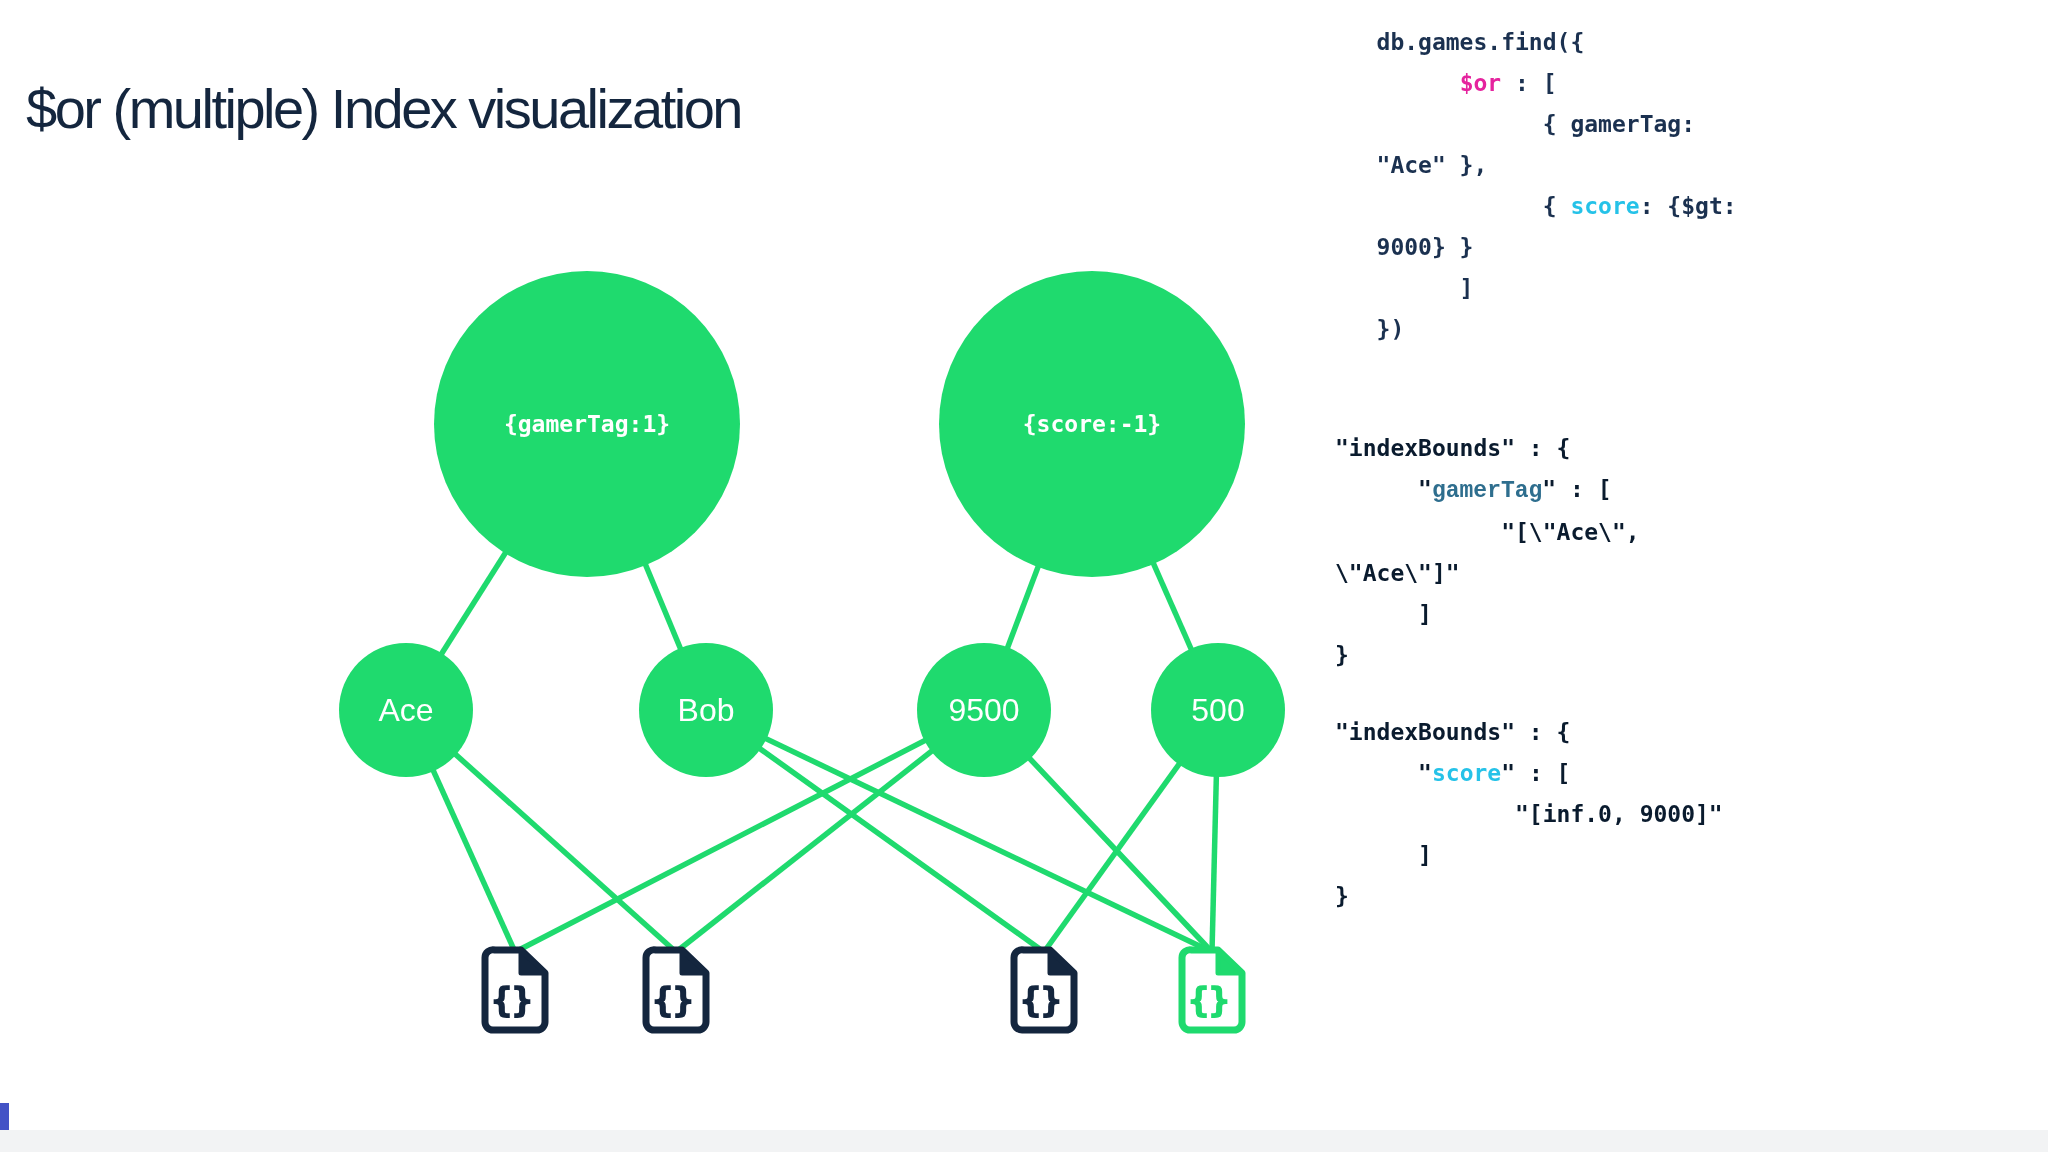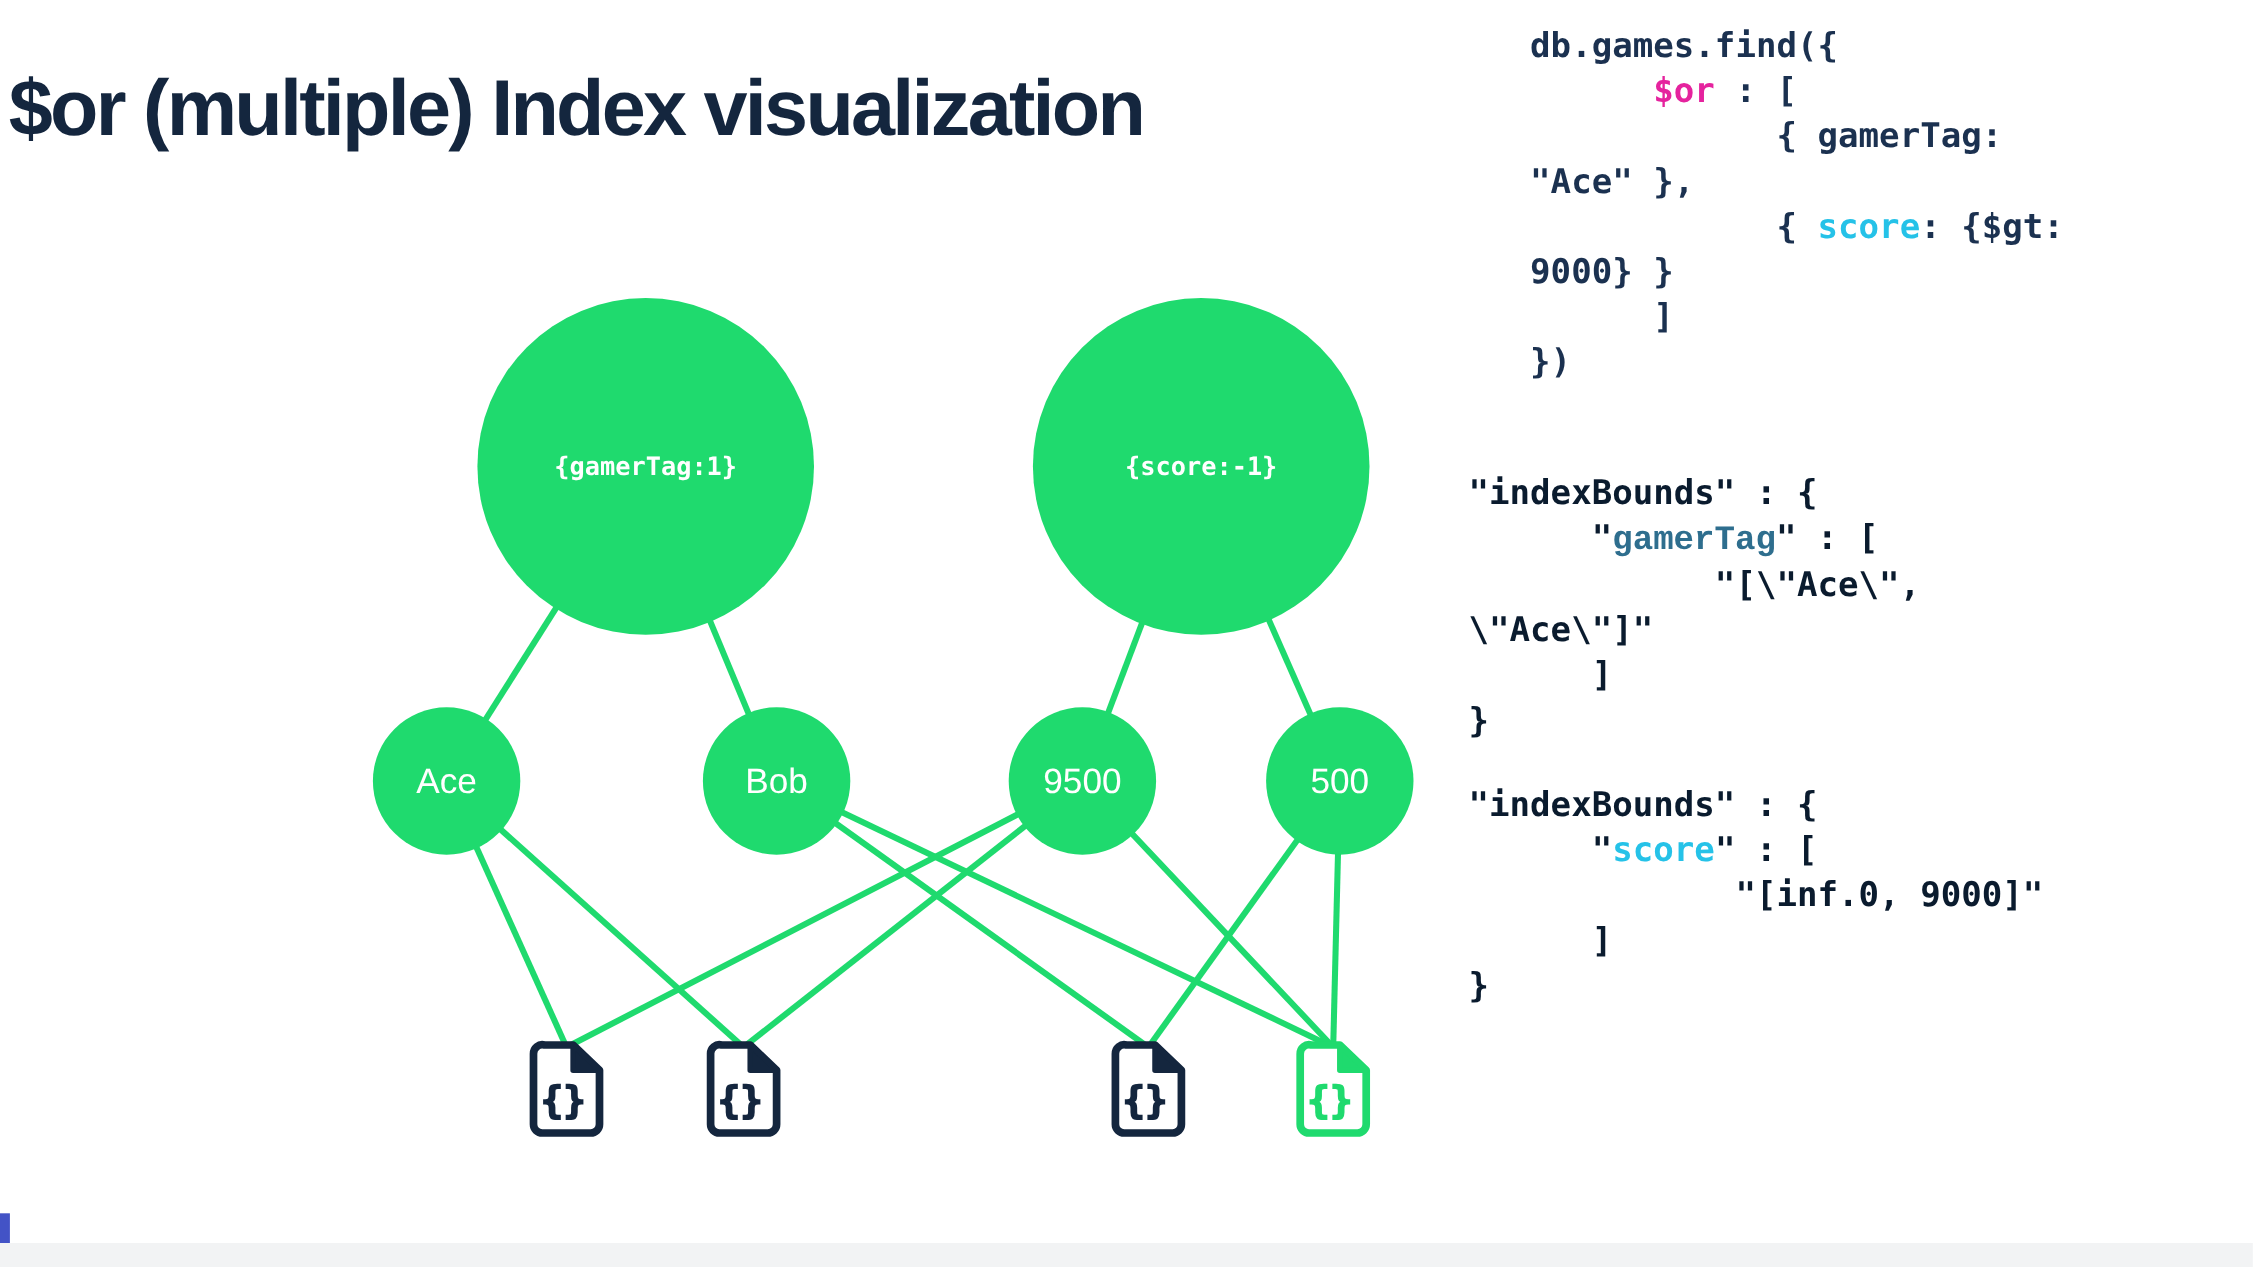--- a/index.html
+++ b/index.html
@@ -6,39 +6,39 @@
     --green:#1FDA6E; --navy:#14263E; --code-navy:#1B3150; --ink:#0A1B2E;
     --pink:#E5239E; --cyan:#25C2E8; --teal:#2E6E8E; --accent-blue:#4353C6;
   }
   *{box-sizing:border-box;}
   html,body{margin:0;padding:0;}
   body{
     width:2048px;height:1152px;position:relative;overflow:hidden;
     background:#ffffff;font-family:"Liberation Sans",sans-serif;
   }
   .slide-title{
-    position:absolute;left:8px;top:58px;margin:0;
-    font-size:72px;font-weight:bold;letter-spacing:-2.5px;
+    position:absolute;left:8px;top:58px;margin:18px;
+    font-size:56px;font-weight:normal;letter-spacing:-2.5px;
     color:var(--navy);white-space:nowrap;
   }
   #diagram-svg{position:absolute;left:0;top:0;width:2048px;height:1152px;}
   .edge{stroke:var(--green);stroke-width:5.5;fill:none;}
   .index-node{fill:var(--green);}
   .index-node-label{
     font-family:"DejaVu Sans Mono",monospace;font-weight:bold;font-size:23px;
     fill:#ffffff;text-anchor:middle;
   }
   .key-node-label{
     font-family:"Liberation Sans",sans-serif;font-size:32px;
     fill:#ffffff;text-anchor:middle;
   }
   .code-block{
     position:absolute;left:1335px;margin:0;
     font-family:"DejaVu Sans Mono",monospace;font-weight:bold;
-    font-size:31px;line-height:41px;white-space:pre;
+    font-size:23px;line-height:41px;white-space:pre;
   }
   .c-navy{color:var(--code-navy);}
   .c-ink{color:var(--ink);}
   .c-pink{color:var(--pink);}
   .c-cyan{color:var(--cyan);}
   .c-teal{color:var(--teal);font-family:Liberation Mono, monospace;}
   .corner-accent{
     position:absolute;left:0;top:1103px;width:9px;height:38px;
     background:var(--accent-blue);
   }

